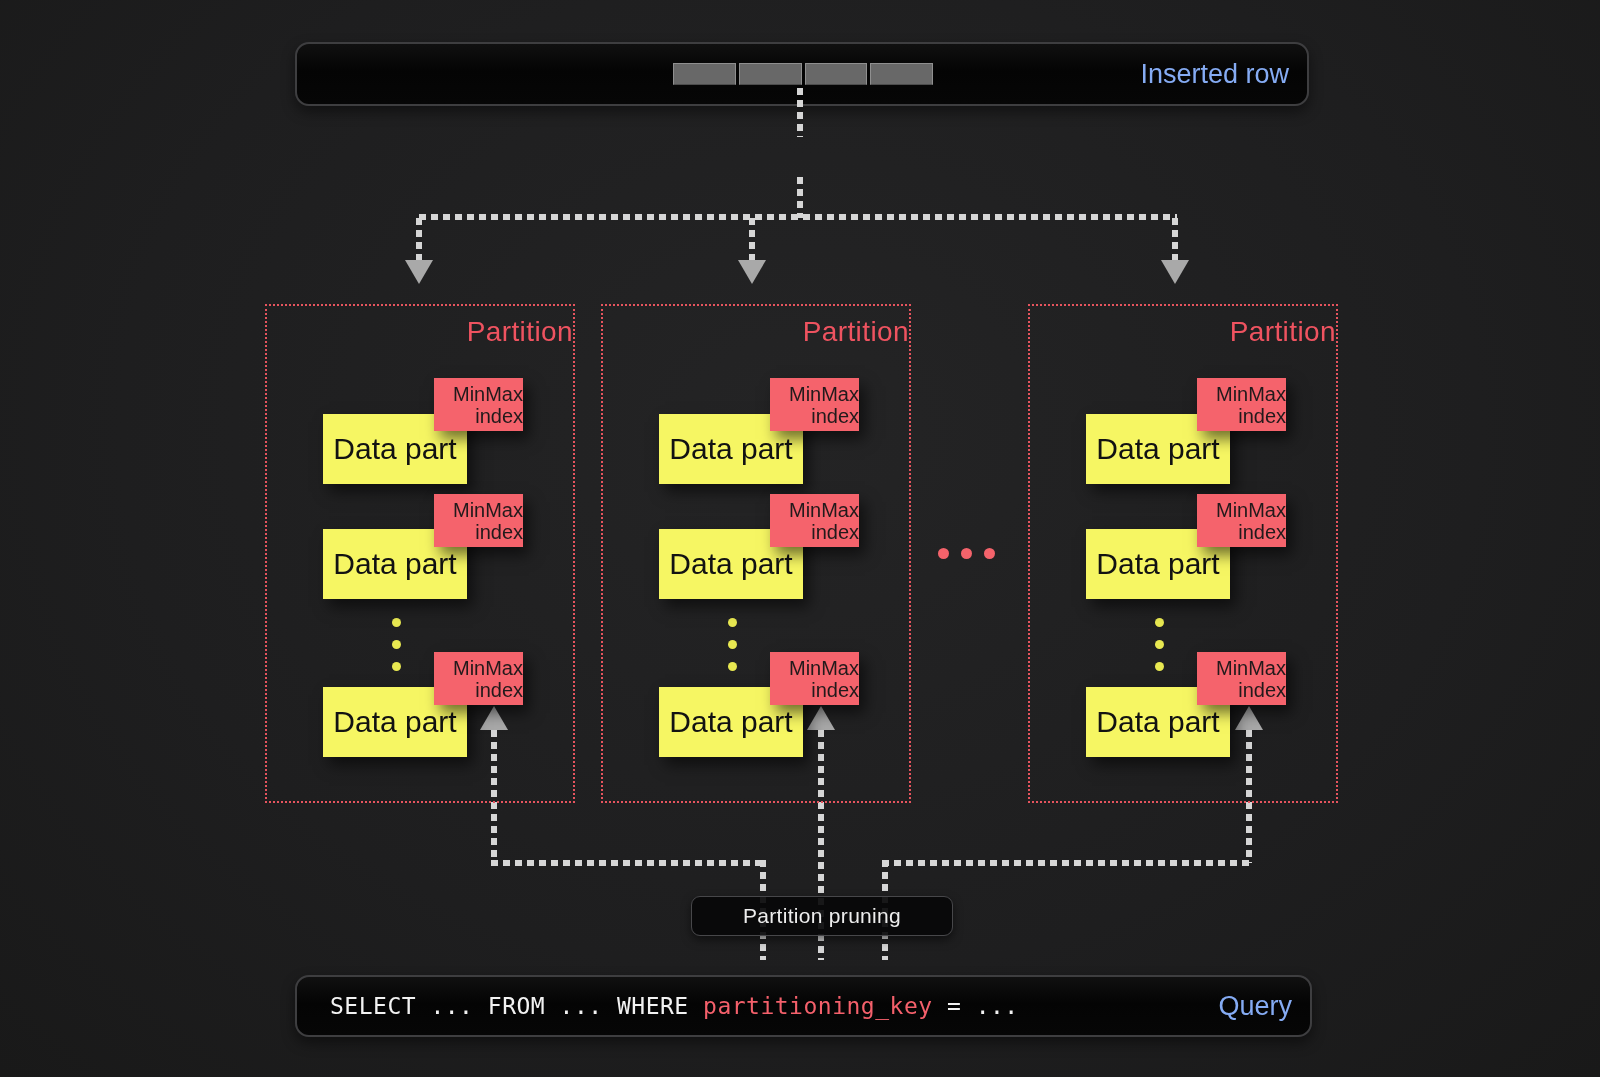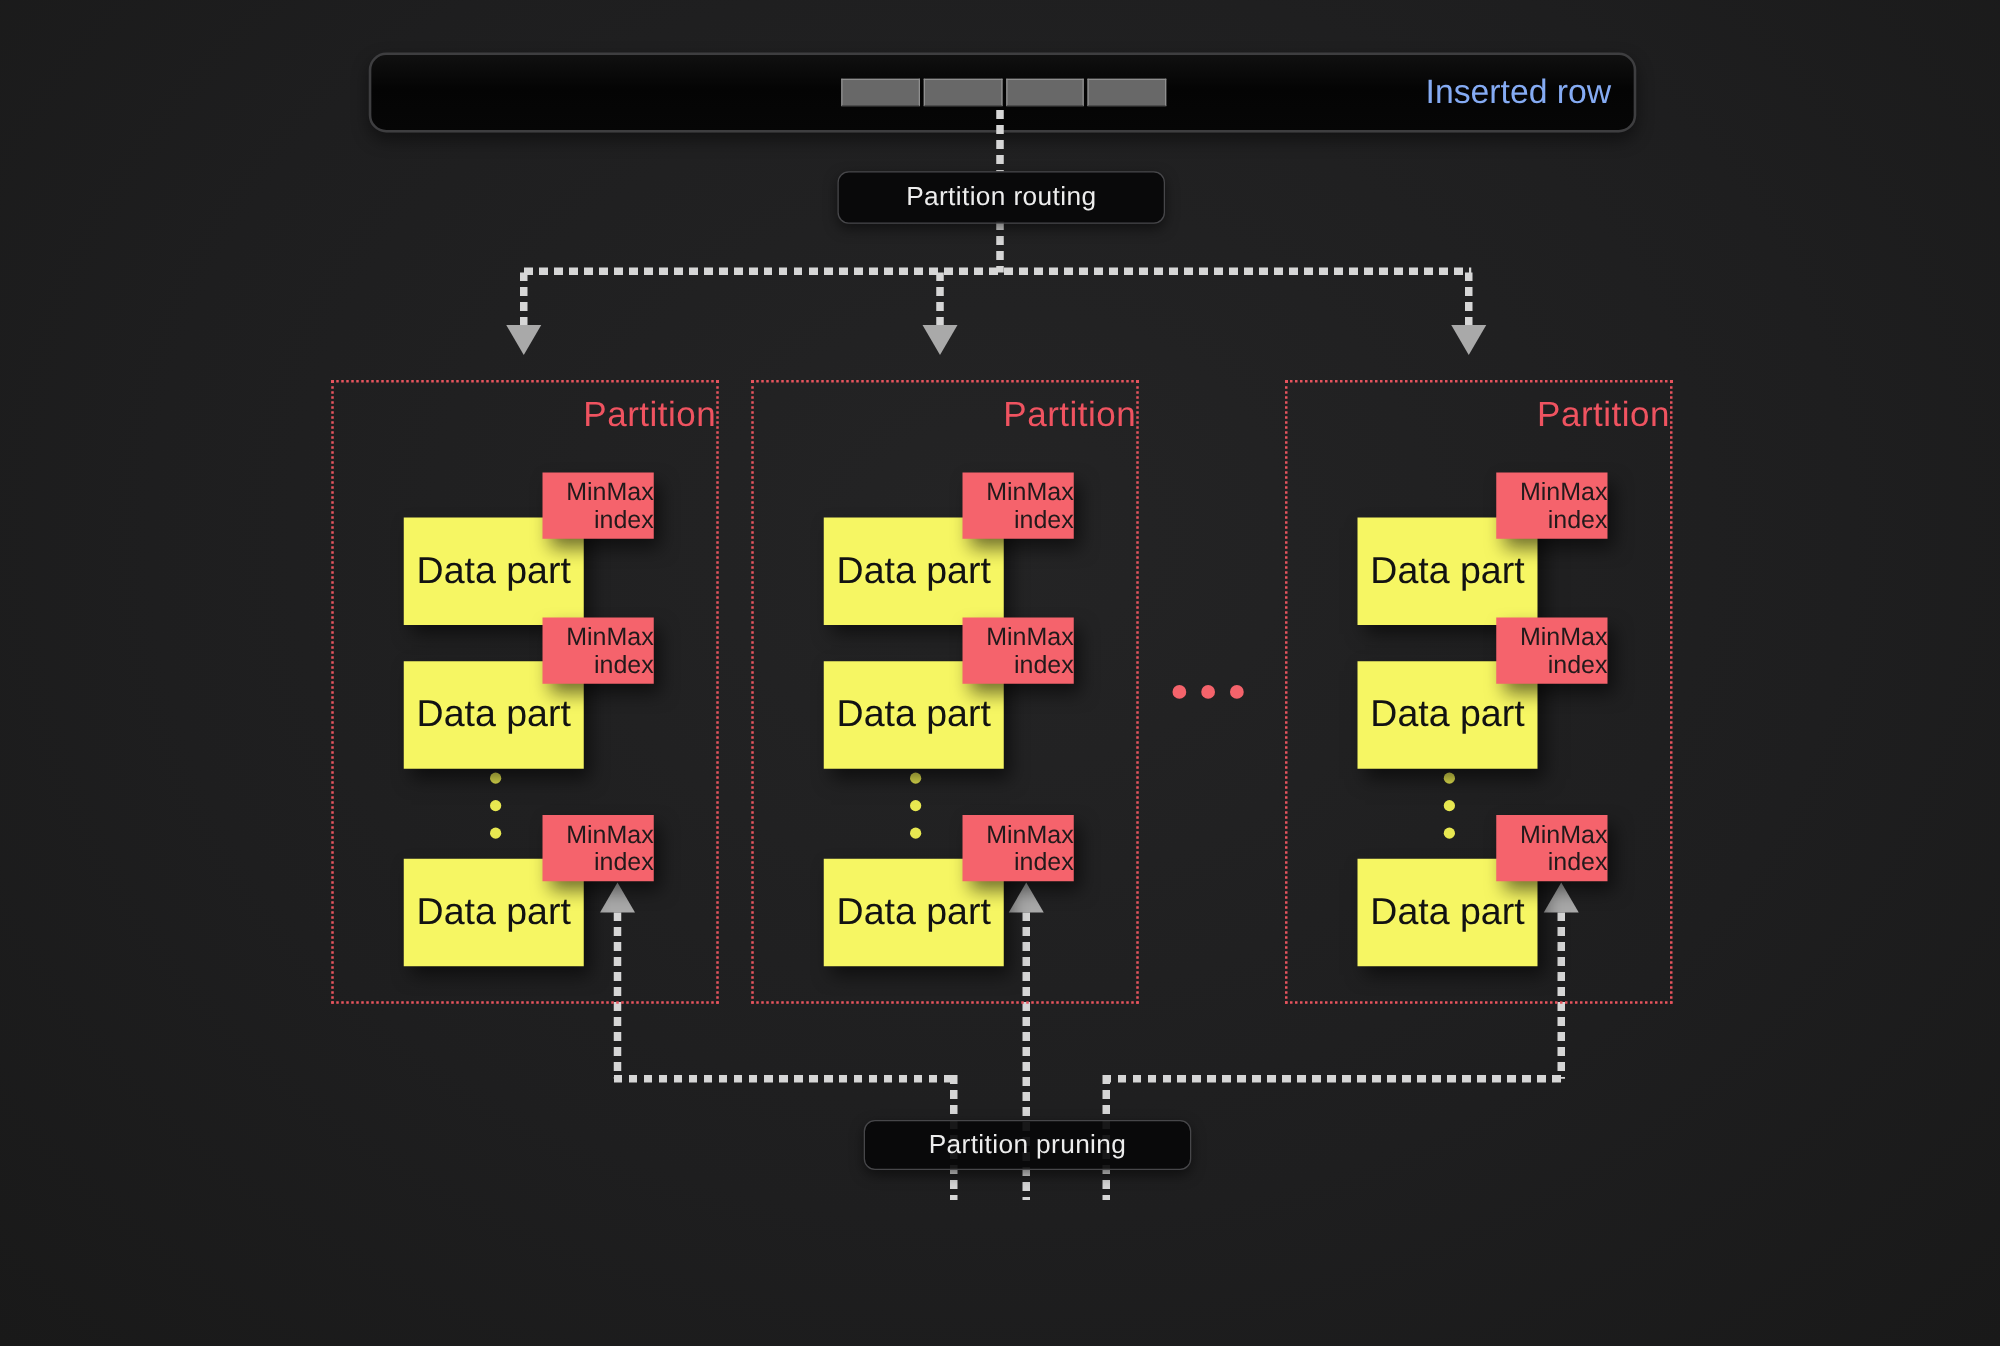--- a/index.html
+++ b/index.html
@@ -35,21 +35,21 @@
   
   .partition{
     position:absolute;top:304px;width:306px;height:495px;
     border:2px dotted #e6545e;z-index:3;
   }
   .partition .ptitle{
     position:absolute;top:10px;left:0;width:100%;text-align:right;
     color:#ef5360;font-size:28px;letter-spacing:.4px;
   }
   .datapart{
-    position:absolute;left:56px;width:144px;height:86px;background:#f6f663;
+    position:absolute;left:56px;width:144px;height:70px;background:#f6f663;
     display:flex;align-items:center;justify-content:center;
     color:#121212;font-size:30px;z-index:4;
     box-shadow:6px 8px 14px rgba(0,0,0,.55);
   }
   .minmax{
     position:absolute;left:167px;width:89px;height:53px;background:#f5636c;
     display:flex;align-items:center;justify-content:center;text-align:right;
     color:#221a1b;font-size:20px;line-height:22px;z-index:5;
     box-shadow:6px 8px 14px rgba(0,0,0,.55);
   }
@@ -77,21 +77,20 @@
     <div class="segments">
       <div class="seg"></div>
       <div class="seg"></div>
       <div class="seg"></div>
       <div class="seg"></div>
     </div>
     <div class="bar-right blue-label">Inserted row</div>
   </div>
 
   <div class="vd" style="left:797px;top:88px;height:49px;"></div>
-  <div class="pill" style="left:670px;top:137px;width:260px;height:40px;">Partition routing</div>
   <div class="vd" style="left:797px;top:177px;height:41px;"></div>
   <div class="hd" style="left:419px;top:214px;width:758px;"></div>
   <div class="vd" style="left:416px;top:218px;height:44px;"></div>
   <div class="vd" style="left:749px;top:218px;height:44px;"></div>
   <div class="vd" style="left:1172px;top:218px;height:44px;"></div>
   <div class="ah-down" style="left:405px;top:260px;"></div>
   <div class="ah-down" style="left:738px;top:260px;"></div>
   <div class="ah-down" style="left:1161px;top:260px;"></div>
 
   <div class="partition" style="left:265px;">
@@ -153,14 +152,18 @@
   <div class="ah-up" style="left:807px;top:706px;"></div>
   <div class="vd" style="left:818px;top:730px;height:230px;"></div>
 
   <div class="ah-up" style="left:1235px;top:706px;"></div>
   <div class="vd" style="left:1246px;top:730px;height:133px;"></div>
   <div class="hd" style="left:882px;top:860px;width:370px;"></div>
   <div class="vd" style="left:882px;top:860px;height:100px;"></div>
 
   <div class="pill" style="left:691px;top:896px;width:260px;height:38px;">Partition pruning</div>
 
+  <div class="bar" style="left:295px;top:975px;width:1013px;height:58px;">
+    <div class="query-text"><span>SELECT ... FROM ... WHERE </span><span class="hl">partitioning_key</span><span> = ...</span></div>
+    <div class="bar-right blue-label">Query</div>
+  </div>
 
 </div>
 
 </body></html>

